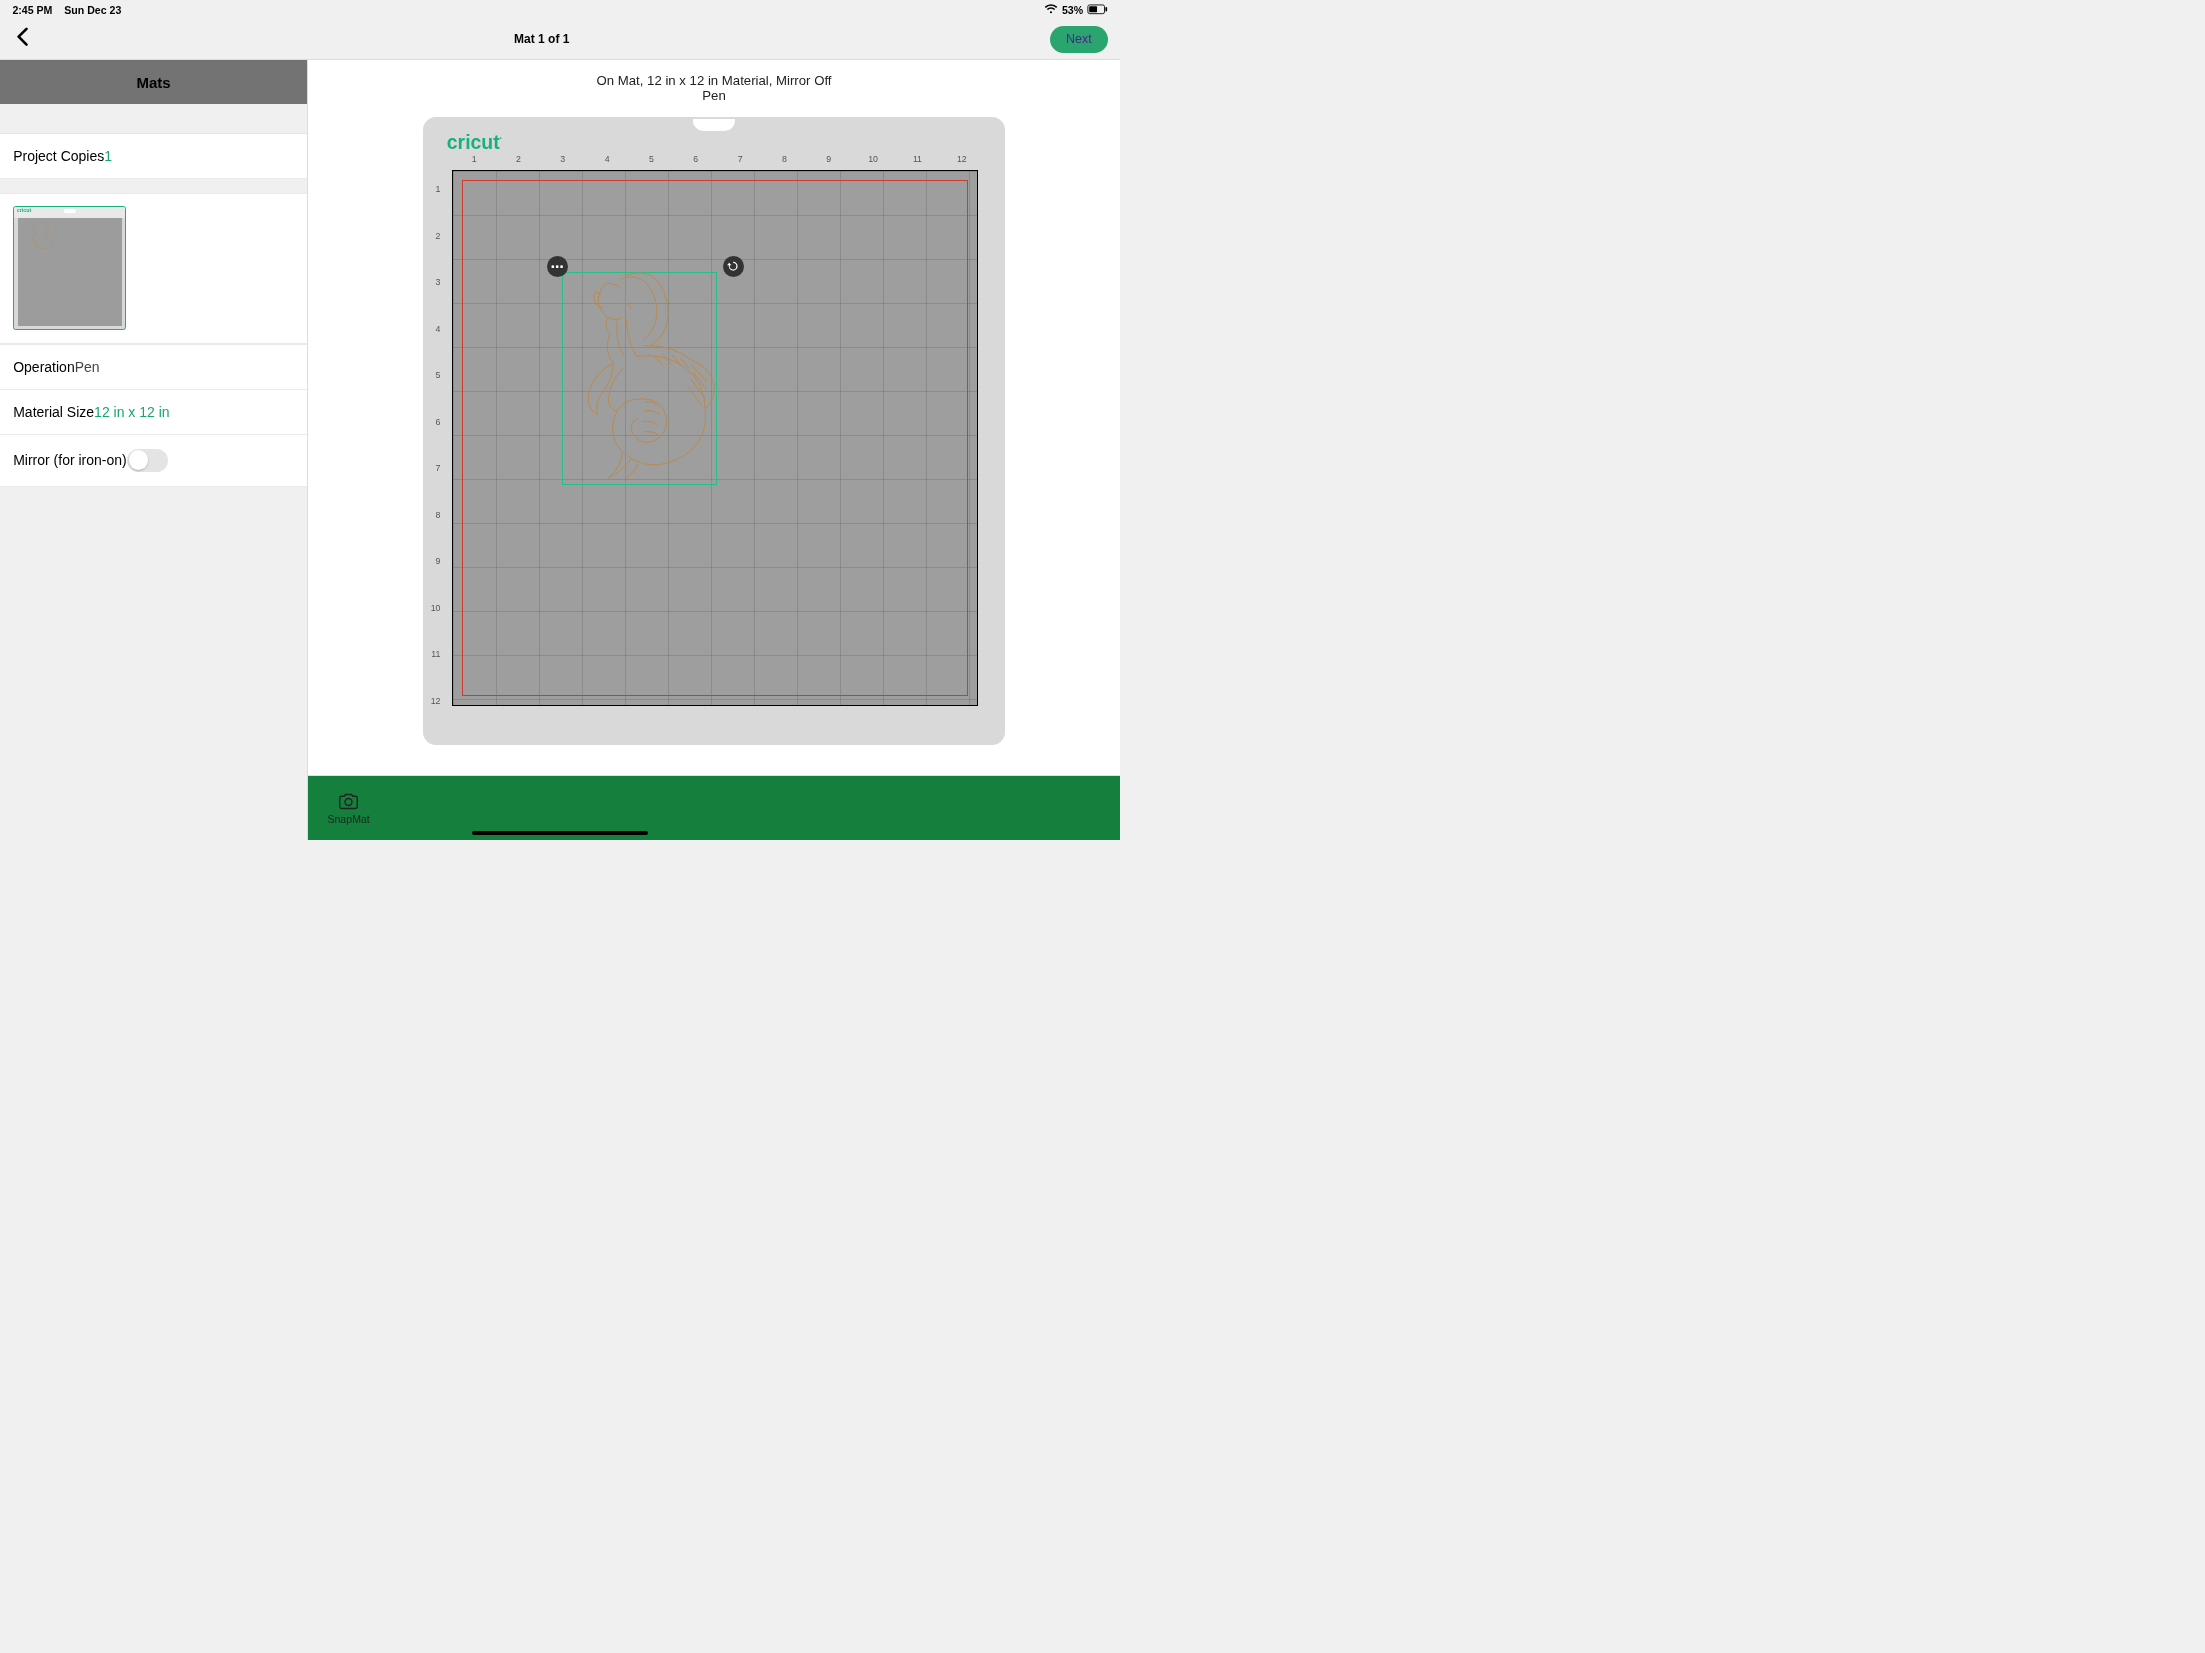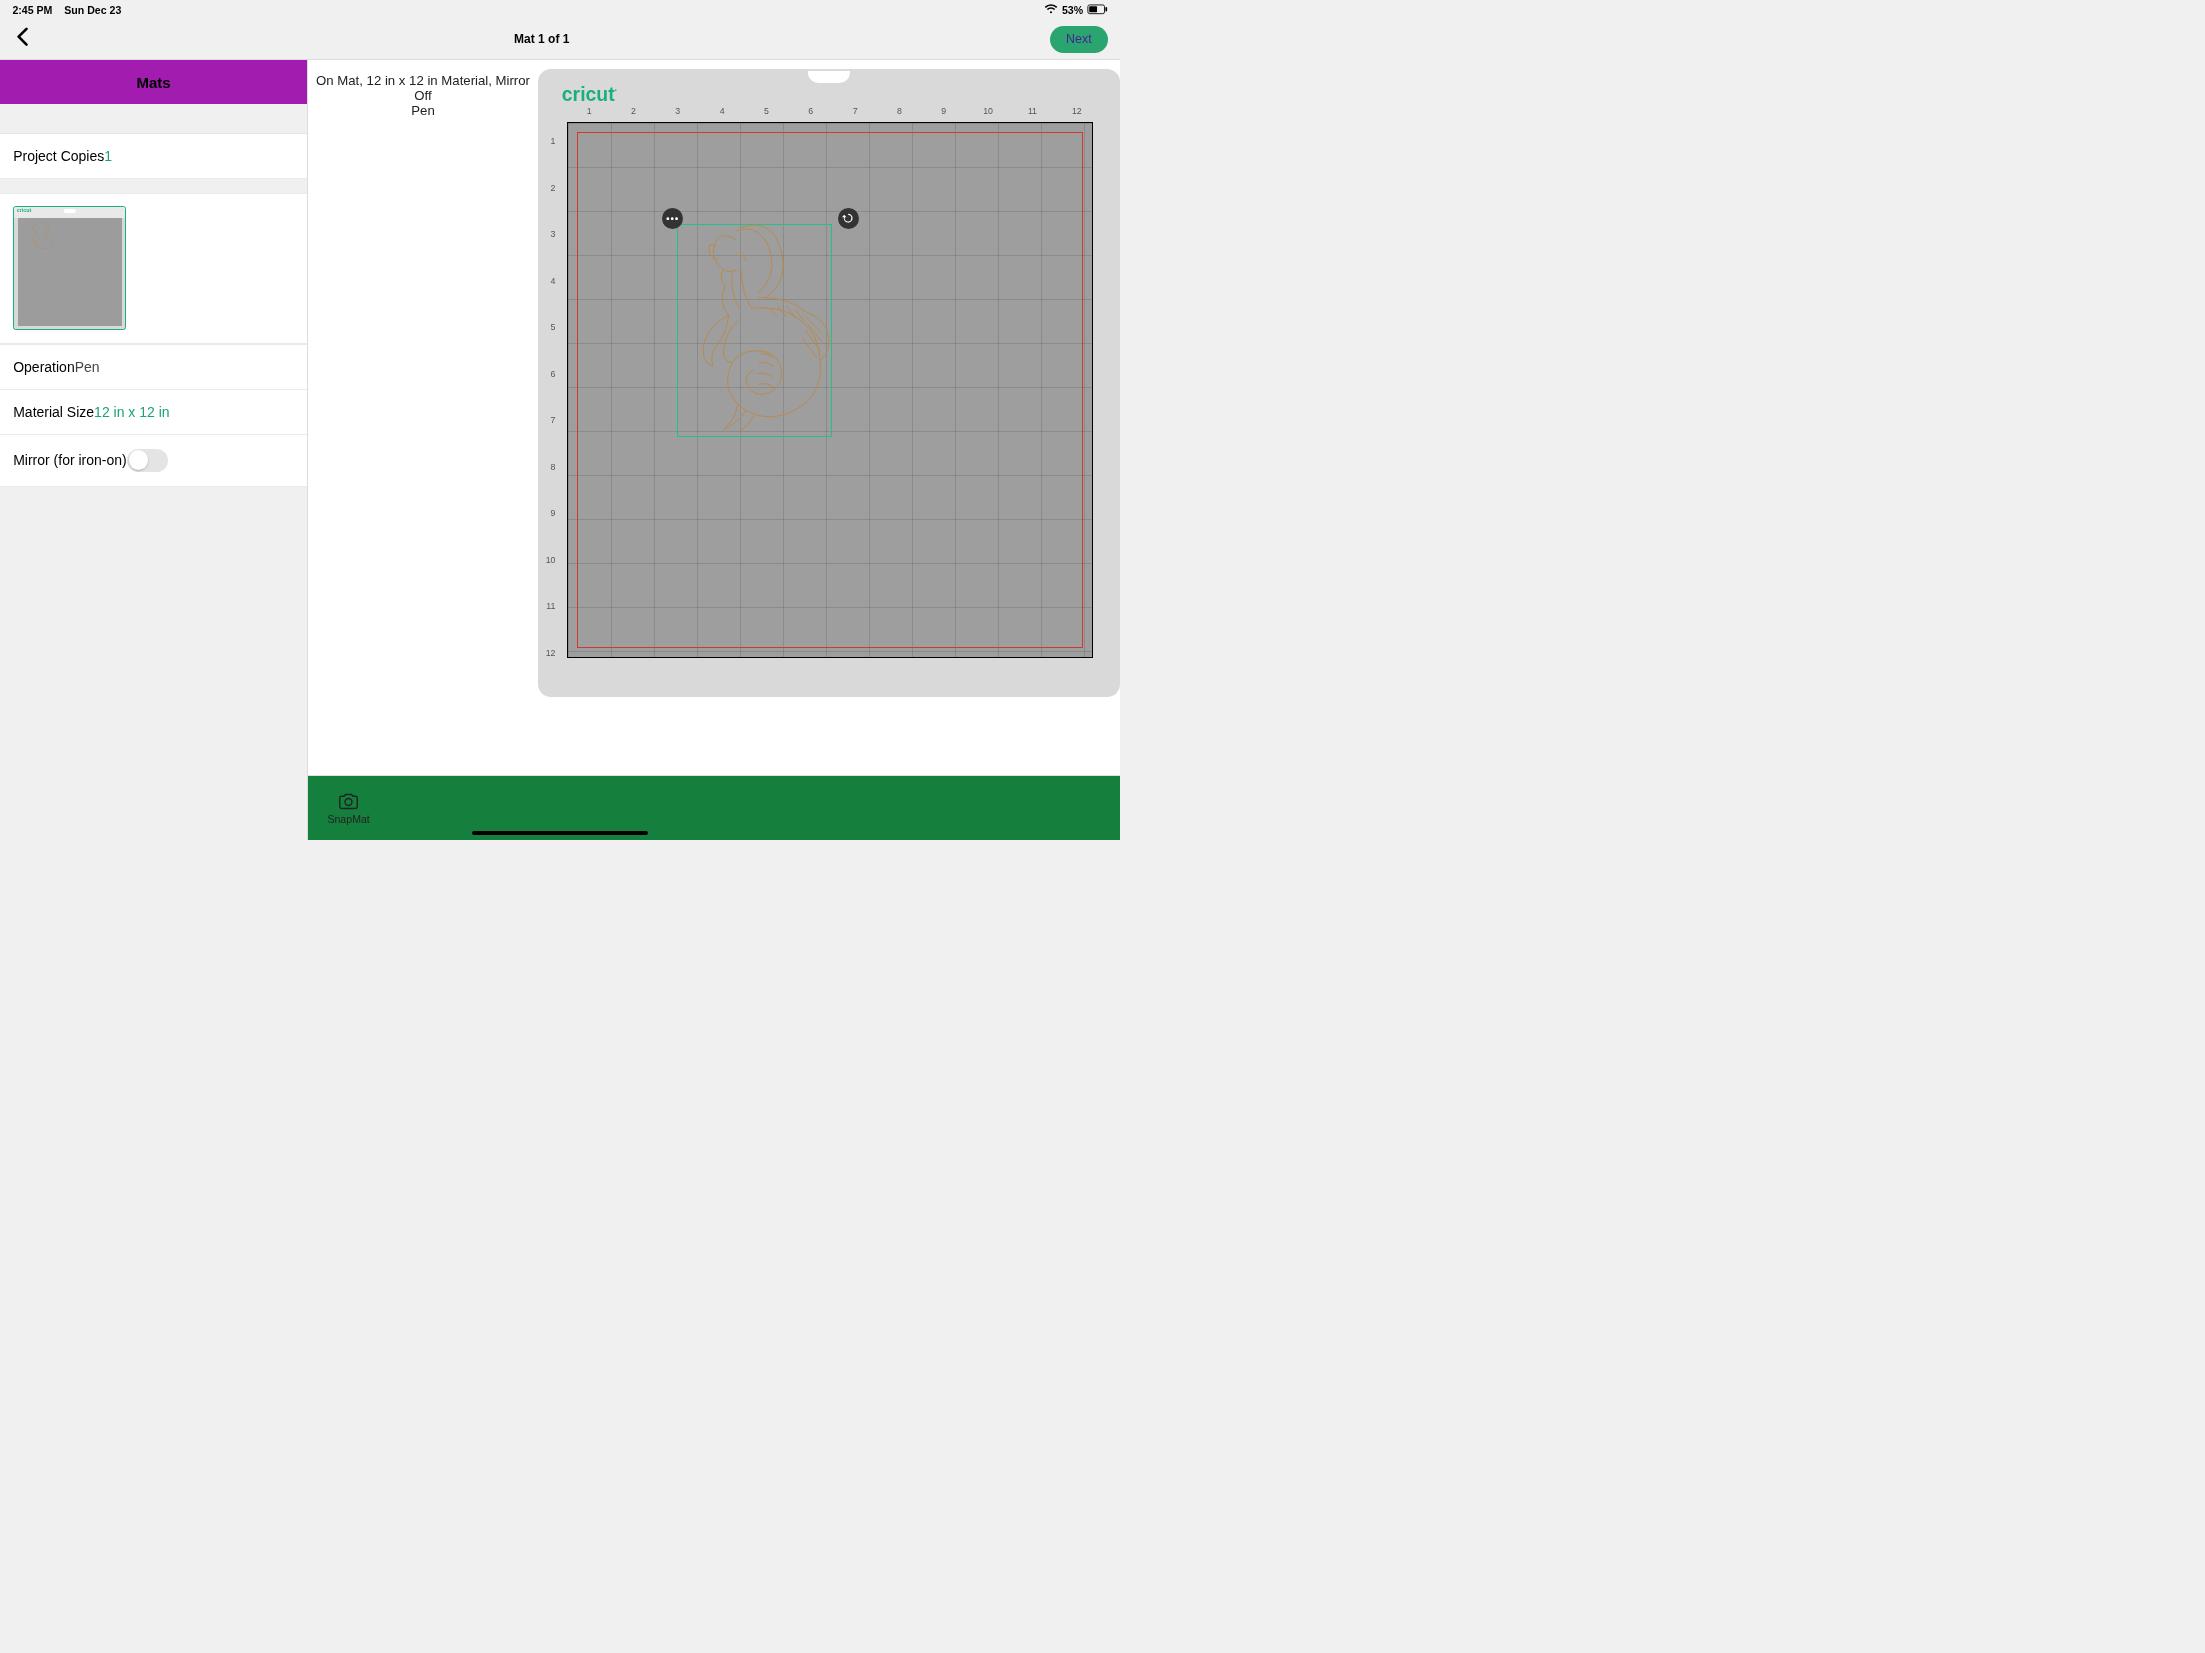--- a/index.html
+++ b/index.html
@@ -61,21 +61,21 @@
     border-right: 0.9px solid #ddd;
     background: #f0f0f0;
     display: flex;
     flex-direction: column;
   }
   .sidebar-title {
     text-align: center;
     font-size: 15px;
     font-weight: 700;
     padding: 14px 0 12.4px;
-    background: #a21caf;
+    background: #737373;
   }
   .spacer-row { height: 30px; background: #f0f0f0; border-bottom: 0.9px solid #e4e4e4;}
   .setting-row {
     display: flex;
     align-items: center;
     padding: 14px 13.2px;
     font-size: 14px;
     background: #fff;
   }
   .setting-row + .setting-row { border-top: 0.9px solid #eaeaea; }
@@ -118,21 +118,21 @@
     width: 41px; height: 23px; background: #e4e4e4; border-radius: 12.4px;
     position: relative; cursor: pointer;
   }
   .toggle::after {
     content:""; position:absolute; left:1.8px; top:1.8px; width:19.4px; height:19.4px;
     background:#fff; border-radius:50%; box-shadow:0 0.9px 1.8px rgba(0,0,0,.25);
   }
 
   
   .canvas-area {
-    flex: 1; position: relative; background: #fff; display: flex; flex-direction: row;
+    flex: 1; position: relative; background: #fff; display: flex; flex-direction: column;
   }
   .canvas-info {
     text-align: center; font-size: 13.2px; color: #222; padding: 12.4px 0 5.3px;
   }
   .canvas-wrap {
     flex: 1; display: flex; align-items: flex-start; justify-content: center; padding-top: 8.8px;
   }
   .mat-outer {
     width: 582px; height: 628px; background: #d9d9d9; border-radius: 13px;
     padding: 14px 21px 21px 15px; position: relative;

